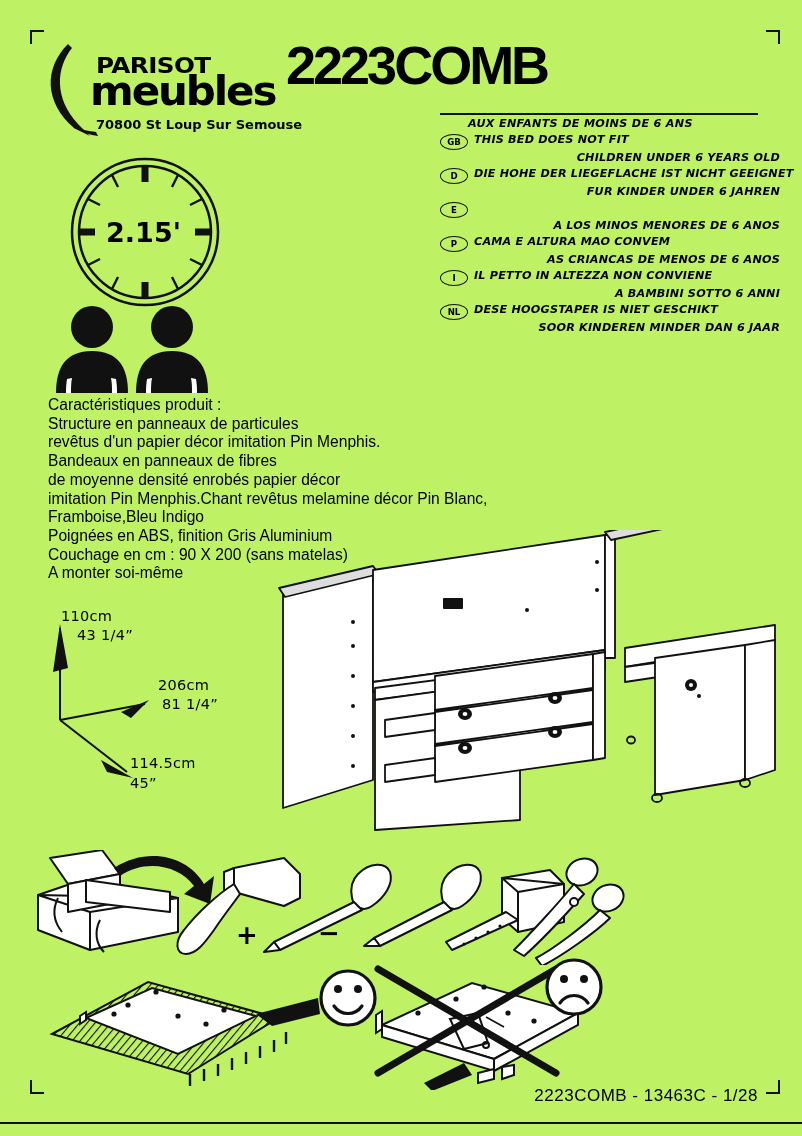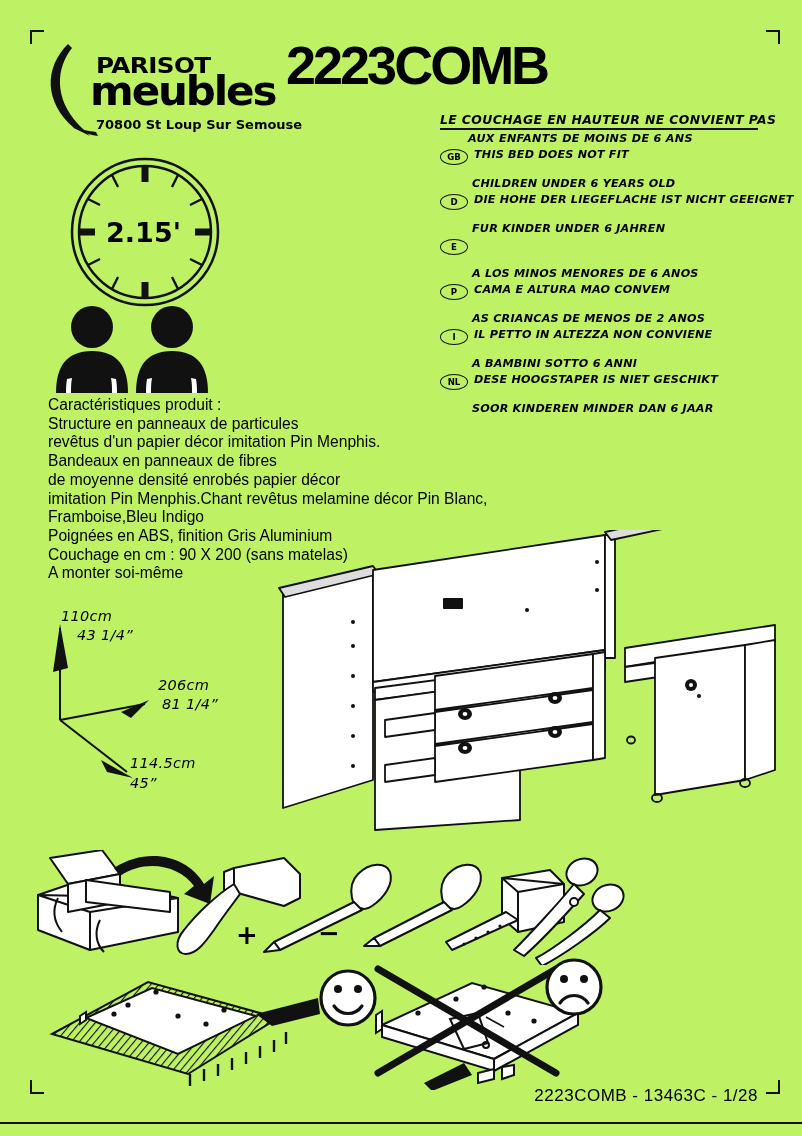--- a/index.html
+++ b/index.html
@@ -36,37 +36,37 @@
   .warn{position:absolute;left:440px;top:112px;width:340px;
         font-family:"DejaVu Sans",sans-serif;font-style:italic;font-weight:bold;}
   .warn .w-head{font-size:12.4px;letter-spacing:0.4px;white-space:nowrap;}
   .warn .w-rule{height:2px;background:#111;margin:1px 0 2px 0;width:318px;}
   .warn .w-sub{font-size:11.2px;letter-spacing:0.3px;margin-left:28px;white-space:nowrap;}
   .warn .w-row{display:flex;align-items:flex-start;margin-top:3px;}
   .warn .badge{flex:none;width:26px;height:14px;border:1.6px solid #111;border-radius:50%;
       font-size:8.6px;font-style:normal;font-weight:bold;display:flex;align-items:center;
       justify-content:center;margin-right:6px;margin-top:1px;letter-spacing:0;}
   .warn .w-l1{font-size:11.2px;letter-spacing:0.2px;white-space:nowrap;}
-  .warn .w-l2{font-size:11.2px;letter-spacing:0.2px;margin-left:32px;white-space:nowrap;margin-top:12px;}
+  .warn .w-l2{font-size:11.2px;letter-spacing:0.2px;margin-left:32px;white-space:nowrap;margin-top:1px;text-align:right;}
 
   
   .clock{position:absolute;left:63px;top:152px;width:165px;height:160px;}
   .clock-label{position:absolute;left:0;top:0;width:165px;height:160px;
       display:flex;align-items:center;justify-content:center;
       font-size:27px;font-weight:bold;font-family:"DejaVu Sans",sans-serif;
       padding-right:4px;box-sizing:border-box;}
   .people{position:absolute;left:52px;top:305px;width:170px;height:88px;}
 
   
   .spec{position:absolute;left:48px;top:396px;width:580px;
       font-size:15.6px;line-height:18.7px;font-family:"Liberation Sans",sans-serif;}
   .spec div{white-space:nowrap;}
 
   
-  .dims{position:absolute;left:45px;top:600px;width:250px;height:220px;font-style:italic;}
+  .dims{position:absolute;left:45px;top:600px;width:250px;height:220px;}
   .dimtext{position:absolute;font-family:"DejaVu Sans",sans-serif;font-size:14.5px;
       white-space:nowrap;letter-spacing:0.3px;}
   .d-110{left:16px;top:8px;}
   .d-43{left:32px;top:27px;}
   .d-206{left:113px;top:77px;}
   .d-81{left:117px;top:96px;text-align:right;}
   .d-1145{left:85px;top:155px;}
   .d-45{left:85px;top:175px;}
 
   
@@ -104,21 +104,20 @@
       <path d="M36 88 C 44 92, 52 95, 60 96 L 58 92 C 50 91, 44 90, 40 87 Z" fill="#111"></path>
     </svg>
     <div class="brand-parisot">PARISOT</div>
     <div class="brand-meubles">meubles</div>
     <div class="brand-addr">70800  St  Loup  Sur  Semouse</div>
   </div>
 
   <div class="title">2223COMB</div>
 
   <div class="warn">
-    <div class="w-head">LE COUCHAGE EN HAUTEUR NE CONVIENT PAS</div>
     <div class="w-rule"></div>
     <div class="w-sub">AUX ENFANTS DE MOINS DE 6 ANS</div>
 
     <div class="w-row">
       <div class="badge">GB</div>
       <div>
         <div class="w-l1">THIS BED DOES NOT FIT</div>
       </div>
     </div>
     <div class="w-l2">CHILDREN UNDER 6 YEARS OLD</div>
@@ -135,21 +134,21 @@
       <div class="badge">E</div>
     </div>
     <div class="w-l2">A LOS MINOS MENORES DE 6 ANOS</div>
 
     <div class="w-row">
       <div class="badge">P</div>
       <div>
         <div class="w-l1">CAMA E ALTURA MAO CONVEM</div>
       </div>
     </div>
-    <div class="w-l2">AS CRIANCAS DE MENOS DE 2 ANOS</div>
+    <div class="w-l2">AS CRIANCAS DE MENOS DE 6 ANOS</div>
 
     <div class="w-row">
       <div class="badge">I</div>
       <div>
         <div class="w-l1">IL PETTO IN ALTEZZA NON CONVIENE</div>
       </div>
     </div>
     <div class="w-l2">A BAMBINI SOTTO 6 ANNI</div>
 
     <div class="w-row">

